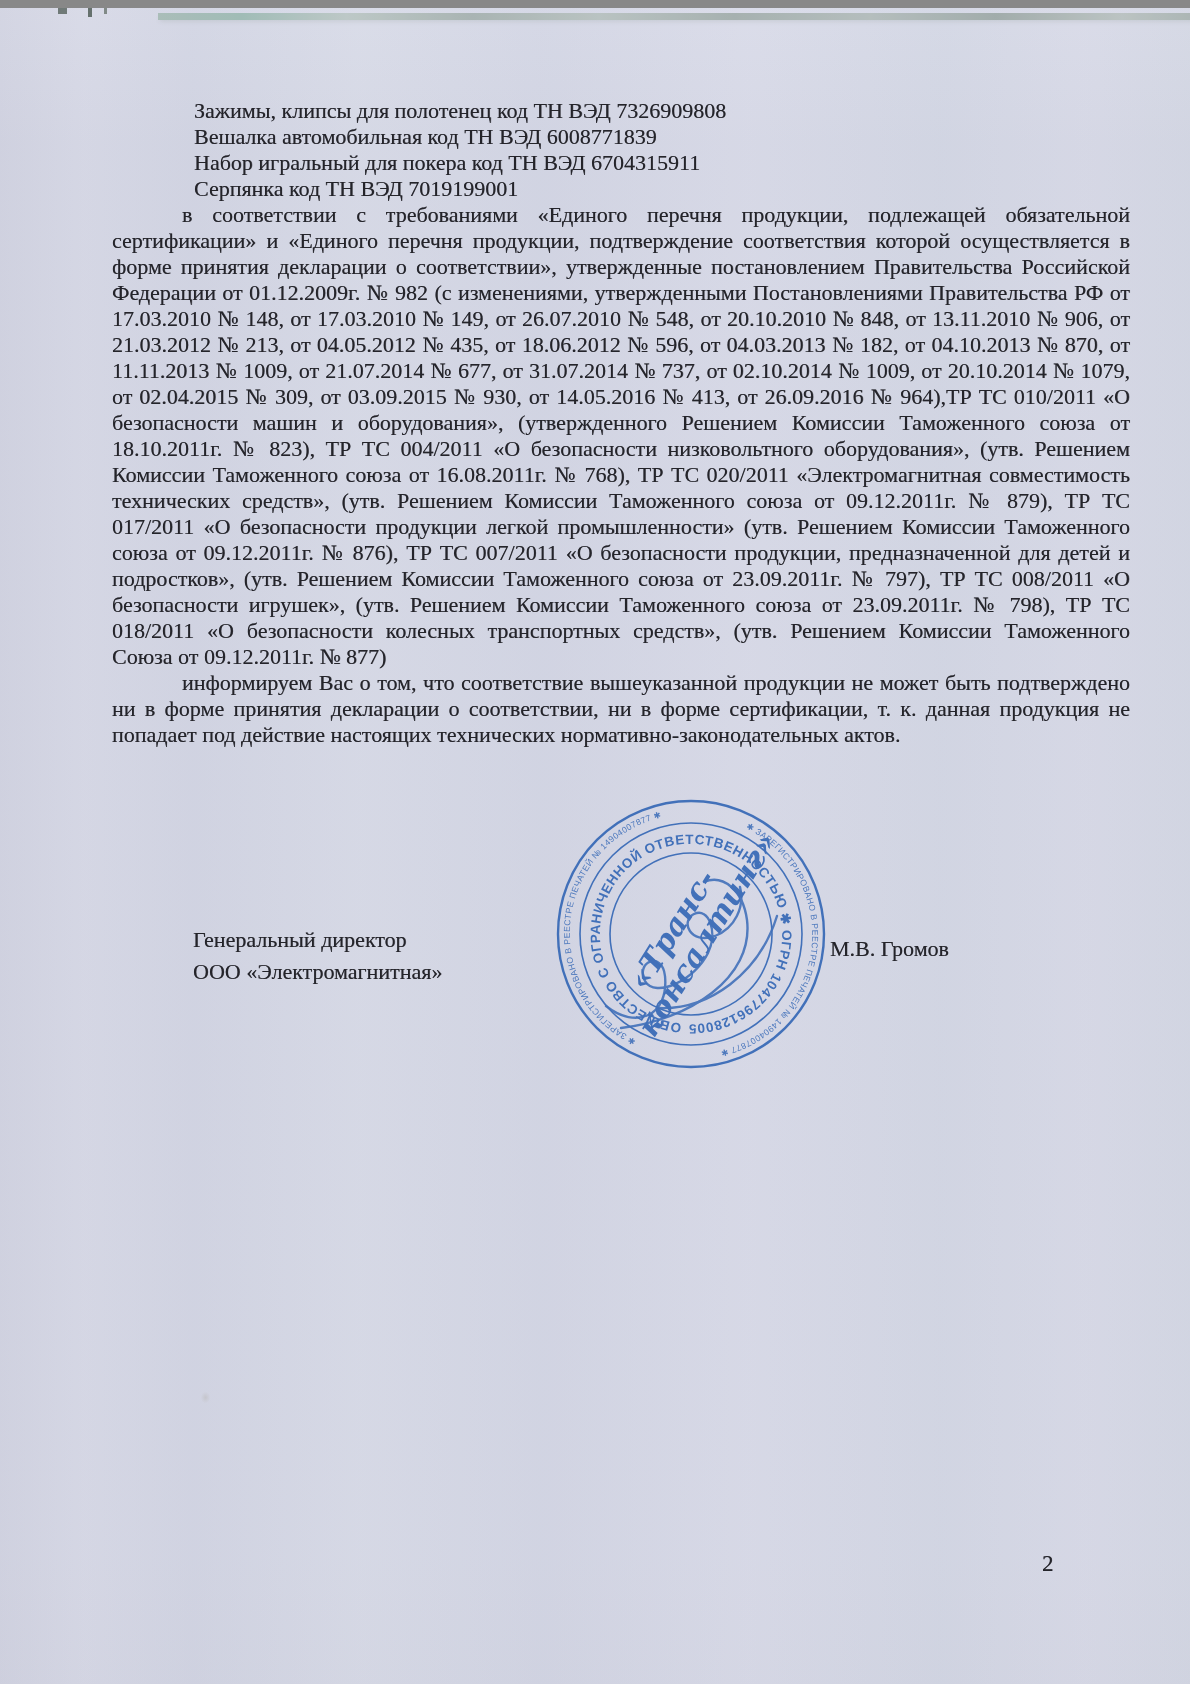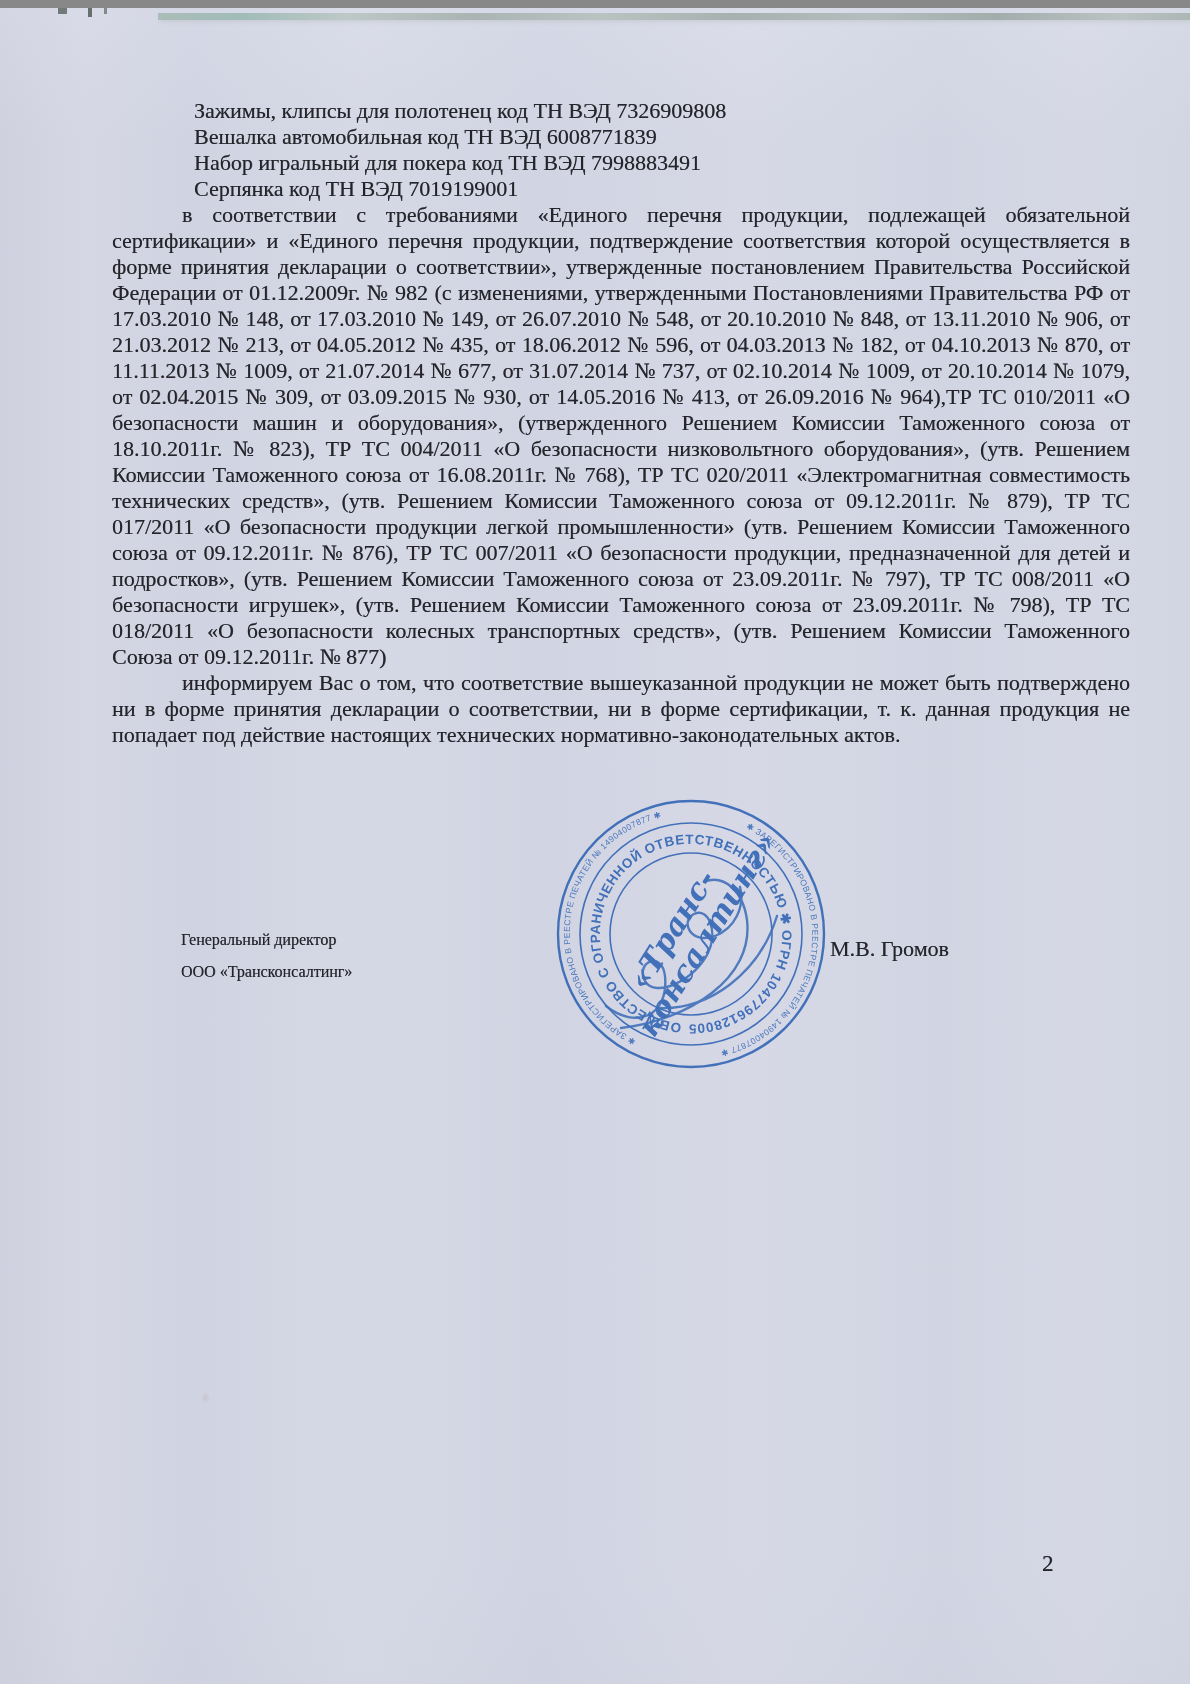--- a/index.html
+++ b/index.html
@@ -48,22 +48,22 @@
   .body-text {
     position:absolute; left:112px; top:90px; width:1018px;
     font-size:22px; line-height:26px; text-align:justify;
     text-shadow:0.3px 0.3px 0.4px rgba(35,35,42,.55);
   }
   .product-list { padding-left:82px; text-align:left; }
   .product-line { white-space:nowrap; }
   .para { margin:0; text-indent:70px; }
 
   .signature-block {
-    position:absolute; left:181px; top:916px;
-    font-size:16px; line-height:32px;
+    position:absolute; left:193px; top:916px;
+    font-size:22px; line-height:32px;
     text-shadow:0.3px 0.3px 0.4px rgba(35,35,42,.55);
   }
   .sig-name {
     position:absolute; left:830px; top:928px; font-size:22px;
     text-shadow:0.3px 0.3px 0.4px rgba(35,35,42,.55);
   }
   .page-number {
     position:absolute; left:1042px; top:1543px; font-size:23px;
     text-shadow:0.3px 0.3px 0.4px rgba(35,35,42,.55);
   }
@@ -99,30 +99,30 @@
   <div class="scan-tick tick-1"></div>
   <div class="scan-tick tick-2"></div>
   <div class="scan-tick tick-3"></div>
   <div class="scan-smudge"></div>
   <div class="scan-strip-bottom"></div>
 
   <div class="body-text">
     <div class="product-list">
       <div class="product-line">Зажимы, клипсы для полотенец код ТН ВЭД 7326909808</div>
       <div class="product-line">Вешалка автомобильная код ТН ВЭД 6008771839</div>
-      <div class="product-line">Набор игральный для покера код ТН ВЭД 7998883491</div>
+      <div class="product-line">Набор игральный для покера код ТН ВЭД 6704315911</div>
       <div class="product-line">Серпянка код ТН ВЭД 7019199001</div>
     </div>
     <p class="para">в соответствии с требованиями «Единого перечня продукции, подлежащей обязательной сертификации» и «Единого перечня продукции, подтверждение соответствия которой осуществляется в форме принятия декларации о соответствии», утвержденные постановлением Правительства Российской Федерации от 01.12.2009г. № 982 (с изменениями, утвержденными Постановлениями Правительства РФ от 17.03.2010 № 148, от 17.03.2010 № 149, от 26.07.2010 № 548, от 20.10.2010 № 848, от 13.11.2010 № 906, от 21.03.2012 № 213, от 04.05.2012 № 435, от 18.06.2012 № 596, от 04.03.2013 № 182, от 04.10.2013 № 870, от 11.11.2013 № 1009, от 21.07.2014 № 677, от 31.07.2014 № 737, от 02.10.2014 № 1009, от 20.10.2014 № 1079, от 02.04.2015 № 309, от 03.09.2015 № 930, от 14.05.2016 № 413, от 26.09.2016 № 964),ТР ТС 010/2011 «О безопасности машин и оборудования», (утвержденного Решением Комиссии Таможенного союза от 18.10.2011г. № 823), ТР ТС 004/2011 «О безопасности низковольтного оборудования», (утв. Решением Комиссии Таможенного союза от 16.08.2011г. № 768), ТР ТС 020/2011 «Электромагнитная совместимость технических средств», (утв. Решением Комиссии Таможенного союза от 09.12.2011г. № 879), ТР ТС 017/2011 «О безопасности продукции легкой промышленности» (утв. Решением Комиссии Таможенного союза от 09.12.2011г. № 876), ТР ТС 007/2011 «О безопасности продукции, предназначенной для детей и подростков», (утв. Решением Комиссии Таможенного союза от 23.09.2011г. № 797), ТР ТС 008/2011 «О безопасности игрушек», (утв. Решением Комиссии Таможенного союза от 23.09.2011г. № 798), ТР ТС 018/2011 «О безопасности колесных транспортных средств», (утв. Решением Комиссии Таможенного Союза от 09.12.2011г. № 877)</p>
     <p class="para">информируем Вас о том, что соответствие вышеуказанной продукции не может быть подтверждено ни в форме принятия декларации о соответствии, ни в форме сертификации, т. к. данная продукция не попадает под действие настоящих технических нормативно-законодательных актов.</p>
   </div>
 
   <div class="signature-block">
     <div>Генеральный директор</div>
-    <div>ООО «Трансконсалтинг»</div>
+    <div>ООО «Электромагнитная»</div>
   </div>
 
   <div class="sig-name">М.В. Громов</div>
 
   <div class="stamp">
     <svg width="280" height="280" viewBox="0 0 280 280">
       <defs>
         <path id="ringPathMain" d="M 130.6 229.5 A 90 90 0 1 1 149.4 50.5 A 90 90 0 1 1 130.6 229.5"></path>
         <path id="ringPathOuter" d="M 99.3 251.8 A 119 119 0 1 1 180.7 28.2 A 119 119 0 1 1 99.3 251.8"></path>
       </defs>

